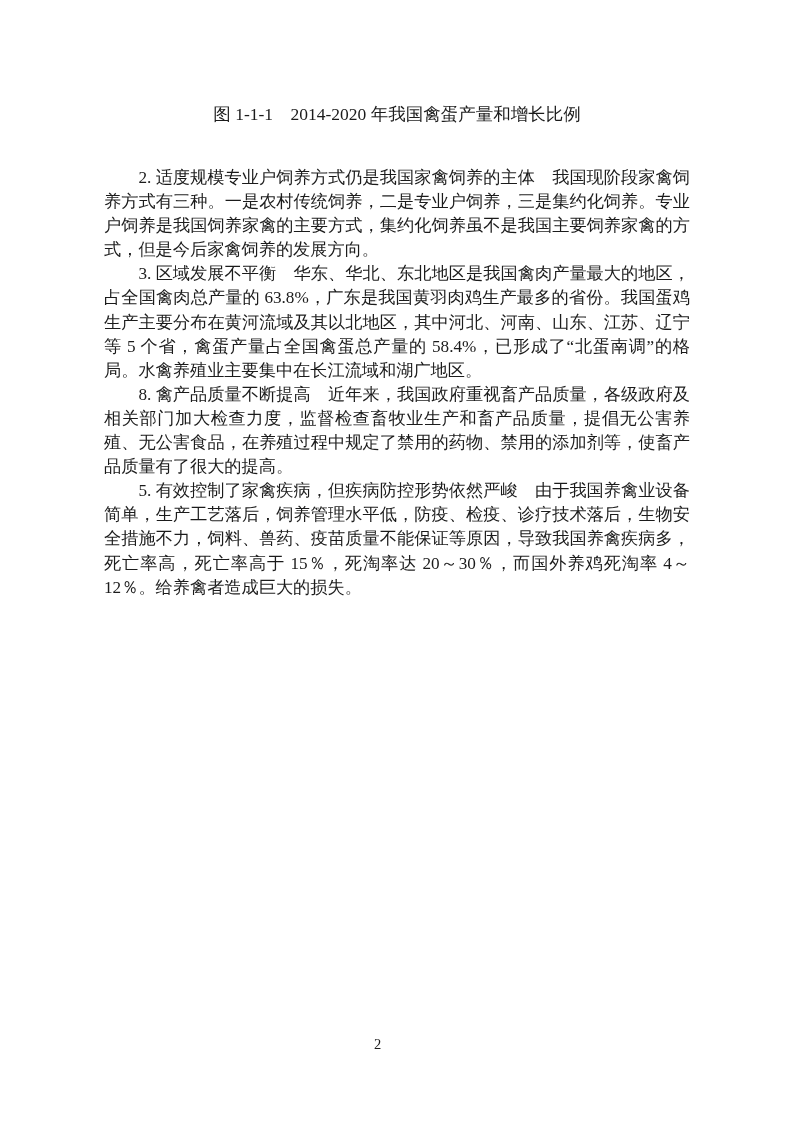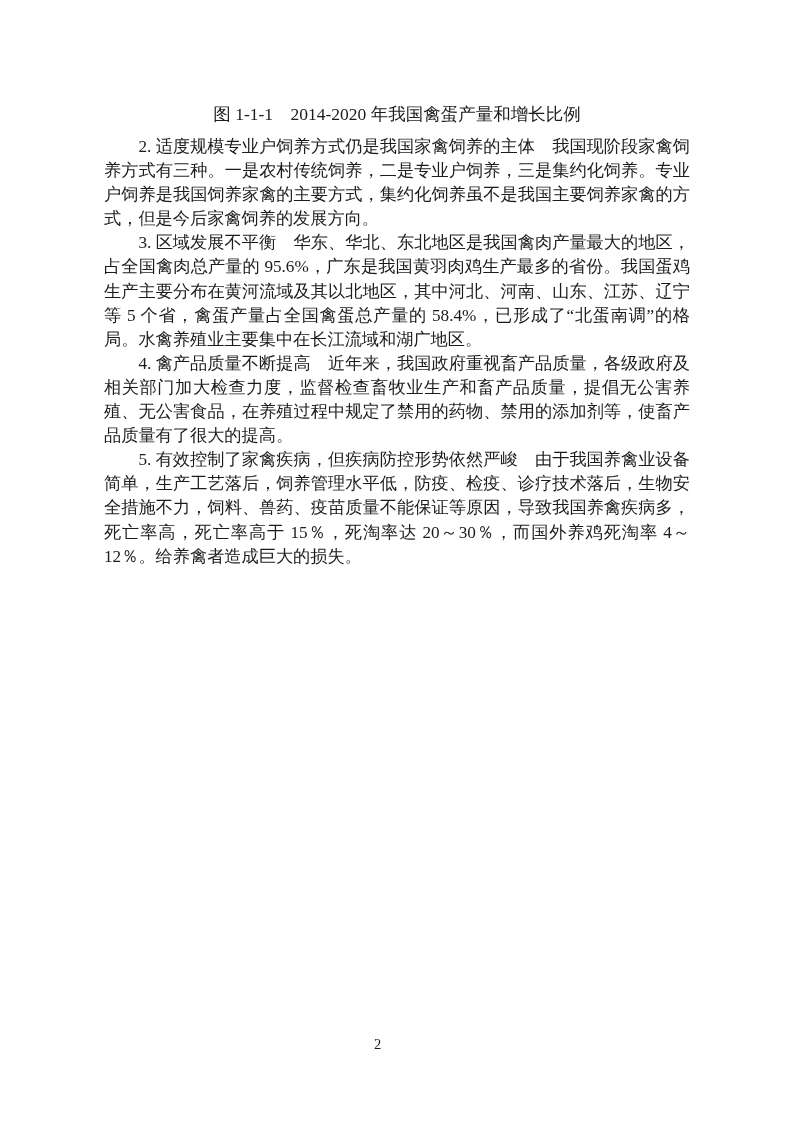--- a/index.html
+++ b/index.html
@@ -21,21 +21,21 @@
     top: 102px;
     left: 104px;
     width: 586px;
     text-align: center;
     font-size: 17.5px;
     line-height: 25px;
     white-space: nowrap;
   }
   .body-text {
     position: absolute;
-    top: 135px;
+    top: 166px;
     left: 104px;
     width: 586px;
     font-size: 17.2px;
     line-height: 24.1px;
     text-align: justify;
   }
   .body-text p {
     margin: 0;
     padding: 0;
     text-indent: 2em;
@@ -52,20 +52,20 @@
 </style>
 </head>
 <body>
 
 <div class="page">
 
   <div class="figure-caption">图 1-1-1　2014-2020 年我国禽蛋产量和增长比例</div>
 
   <div class="body-text">
     <p>2. 适度规模专业户饲养方式仍是我国家禽饲养的主体　我国现阶段家禽饲养方式有三种。一是农村传统饲养，二是专业户饲养，三是集约化饲养。专业户饲养是我国饲养家禽的主要方式，集约化饲养虽不是我国主要饲养家禽的方式，但是今后家禽饲养的发展方向。</p>
-    <p>3. 区域发展不平衡　华东、华北、东北地区是我国禽肉产量最大的地区，占全国禽肉总产量的 95.6%，广东是我国黄羽肉鸡生产最多的省份。我国蛋鸡生产主要分布在黄河流域及其以北地区，其中河北、河南、山东、江苏、辽宁等 5 个省，禽蛋产量占全国禽蛋总产量的 58.4%，已形成了“北蛋南调”的格局。水禽养殖业主要集中在长江流域和湖广地区。</p>
-    <p>4. 禽产品质量不断提高　近年来，我国政府重视畜产品质量，各级政府及相关部门加大检查力度，监督检查畜牧业生产和畜产品质量，提倡无公害养殖、无公害食品，在养殖过程中规定了禁用的药物、禁用的添加剂等，使畜产品质量有了很大的提高。</p>
+    <p>3. 区域发展不平衡　华东、华北、东北地区是我国禽肉产量最大的地区，占全国禽肉总产量的 63.8%，广东是我国黄羽肉鸡生产最多的省份。我国蛋鸡生产主要分布在黄河流域及其以北地区，其中河北、河南、山东、江苏、辽宁等 5 个省，禽蛋产量占全国禽蛋总产量的 58.4%，已形成了“北蛋南调”的格局。水禽养殖业主要集中在长江流域和湖广地区。</p>
+    <p>8. 禽产品质量不断提高　近年来，我国政府重视畜产品质量，各级政府及相关部门加大检查力度，监督检查畜牧业生产和畜产品质量，提倡无公害养殖、无公害食品，在养殖过程中规定了禁用的药物、禁用的添加剂等，使畜产品质量有了很大的提高。</p>
     <p>5. 有效控制了家禽疾病，但疾病防控形势依然严峻　由于我国养禽业设备简单，生产工艺落后，饲养管理水平低，防疫、检疫、诊疗技术落后，生物安全措施不力，饲料、兽药、疫苗质量不能保证等原因，导致我国养禽疾病多，死亡率高，死亡率高于 15％，死淘率达 20～30％，而国外养鸡死淘率 4～12％。给养禽者造成巨大的损失。</p>
   </div>
 
   <div class="page-number">2</div>
 
 </div>
 
 </body></html>

